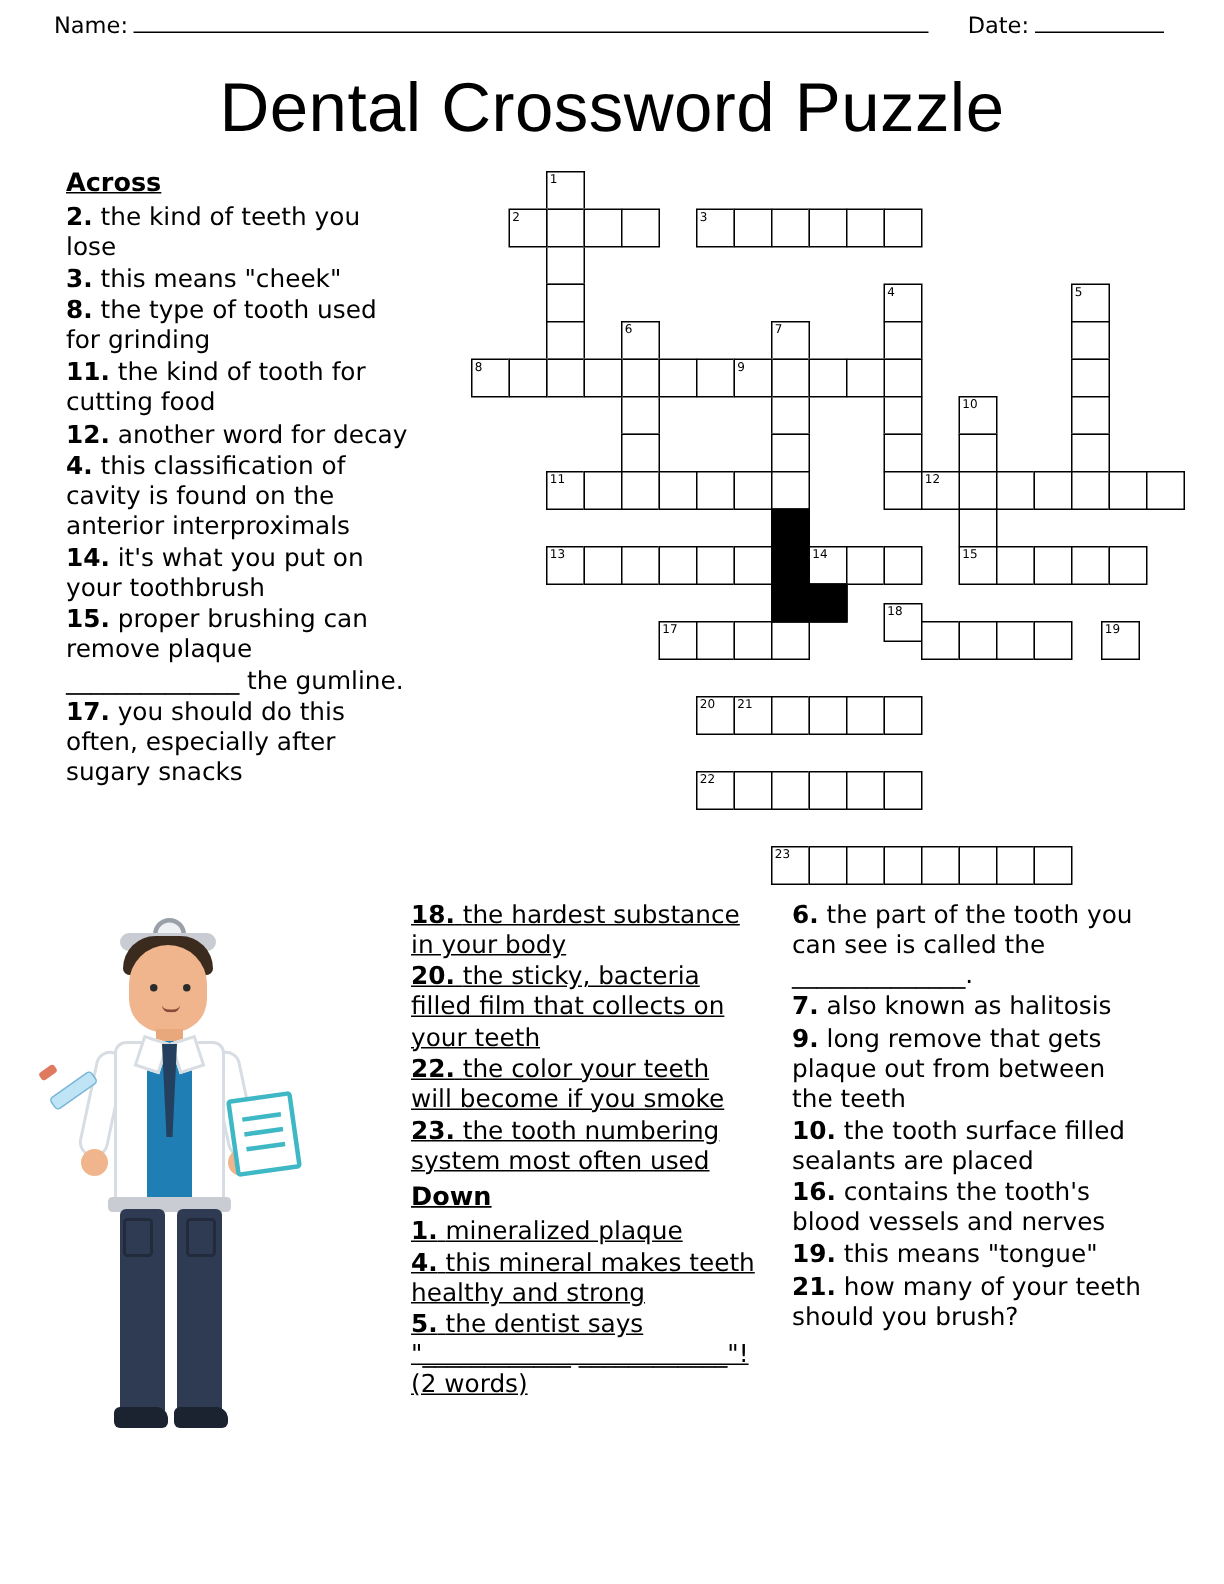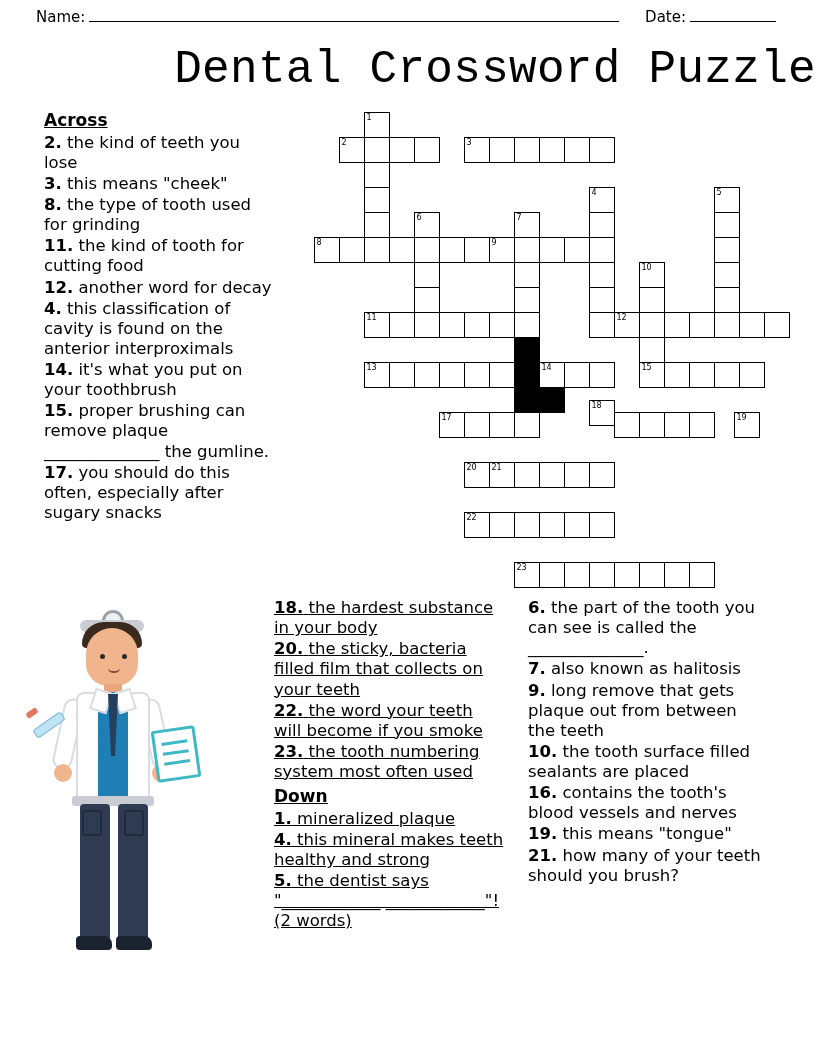--- a/index.html
+++ b/index.html
@@ -26,26 +26,26 @@
     border-bottom: 1px solid #000;
     height: 13px;
     margin: 0 4px;
   }
   .namebar .rule.name { flex: 1 1 auto; }
   .namebar .rule.date { width: 86px; flex: 0 0 86px; }
   .namebar .datelbl { margin-left: 22px; white-space: nowrap; }
 
   
   h1.title {
-    text-align: right;
+    text-align: center;
     font-weight: 400;
     font-size: 46px;
     margin: 18px 0 14px 0;
     letter-spacing: 0.3px;
-    font-family: Liberation Mono, monospace;
+    font-family: Liberation Sans, sans-serif;
   }
 
   
   .top {
     display: flex;
     padding: 0 28px 0 44px;
     align-items: flex-start;
   }
   .clues-left {
     width: 228px;
@@ -343,21 +343,21 @@
     <div class="fig pants-r"></div>
     <div class="fig pocket-l"></div>
     <div class="fig pocket-r"></div>
     <div class="fig shoe-l"></div>
     <div class="fig shoe-r"></div>
   </div>
 
   <div class="col mid">
     <div class="clue"><b>18.</b> <span>the hardest substance in your body</span></div>
     <div class="clue"><b>20.</b> <span>the sticky, bacteria filled film that collects on your teeth</span></div>
-    <div class="clue"><b>22.</b> <span>the word your teeth will become if you smoke</span></div>
+    <div class="clue"><b>22.</b> <span>the color your teeth will become if you smoke</span></div>
     <div class="clue"><b>23.</b> <span>the tooth numbering system most often used</span></div>
     <div class="section-head" style="margin-top:4px">Down</div>
     <div class="clue"><b>1.</b> <span>mineralized plaque</span></div>
     <div class="clue"><b>4.</b> <span>this mineral makes teeth healthy and strong</span></div>
     <div class="clue"><b>5.</b> <span>the dentist says "____________ ____________"! (2 words)</span></div>
   </div>
 
   <div class="col right">
     <div class="clue"><b>6.</b> <span>the part of the tooth you can see is called the ______________.</span></div>
     <div class="clue"><b>7.</b> <span>also known as halitosis</span></div>

